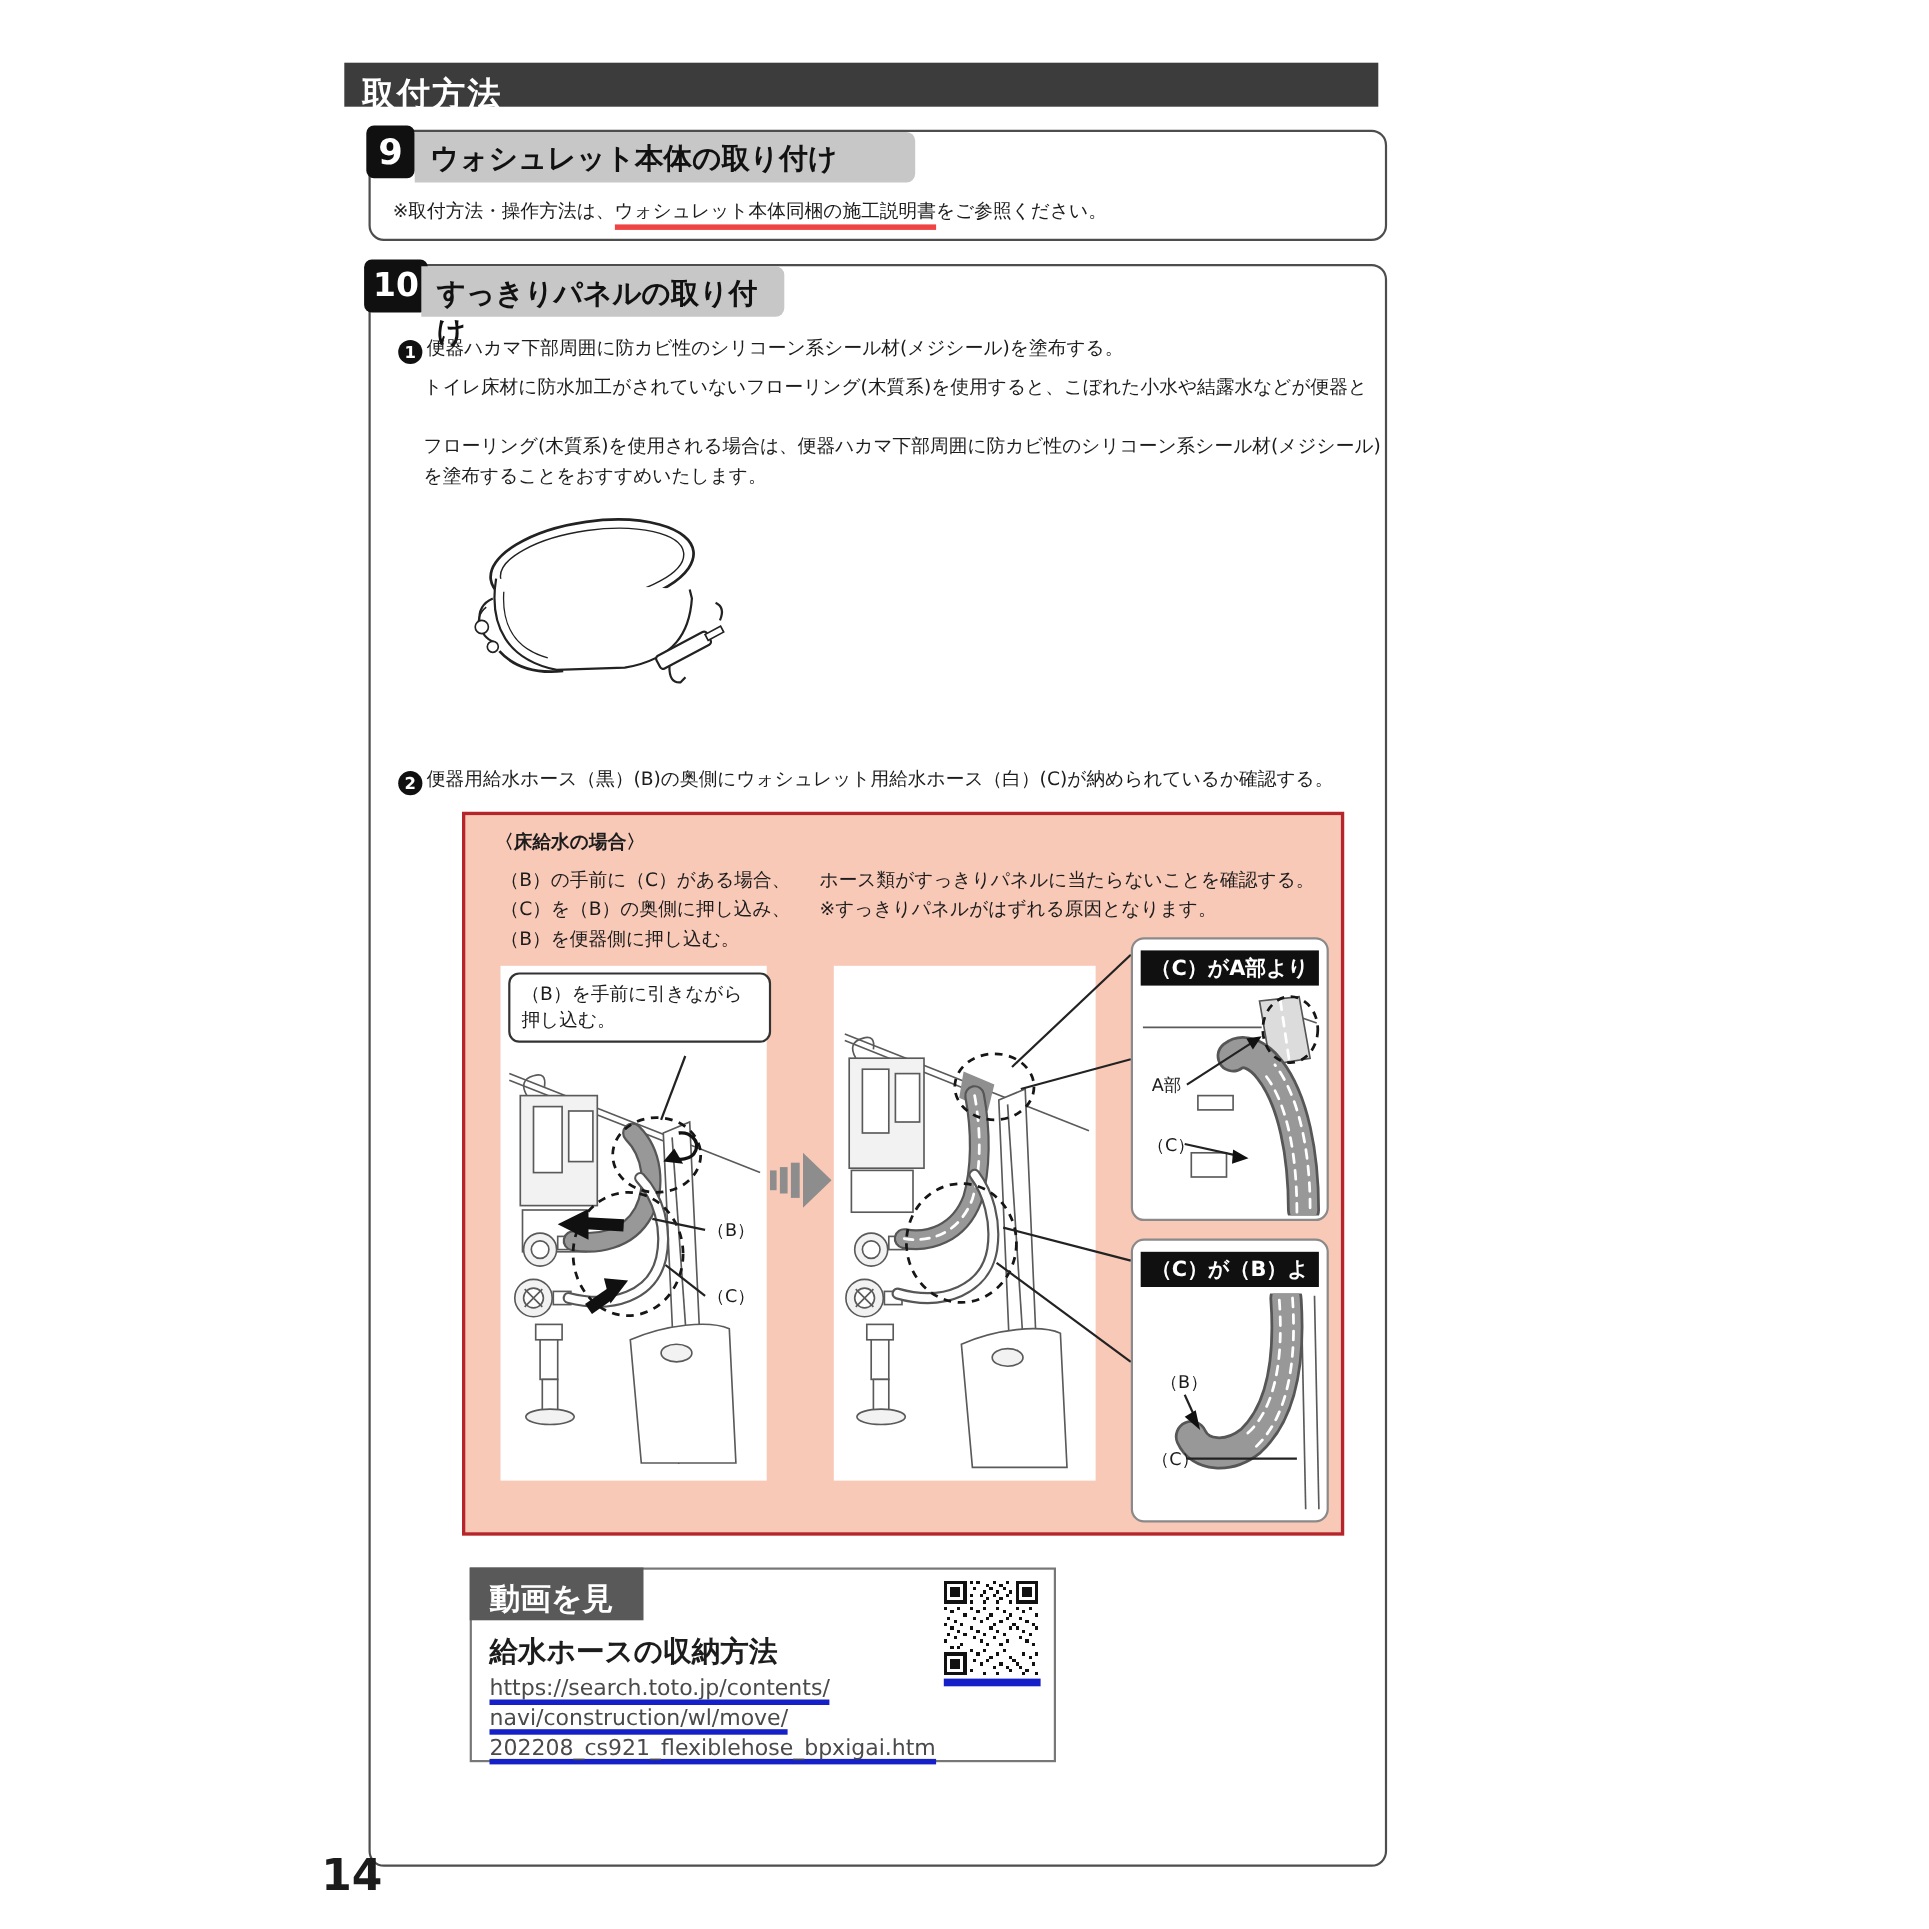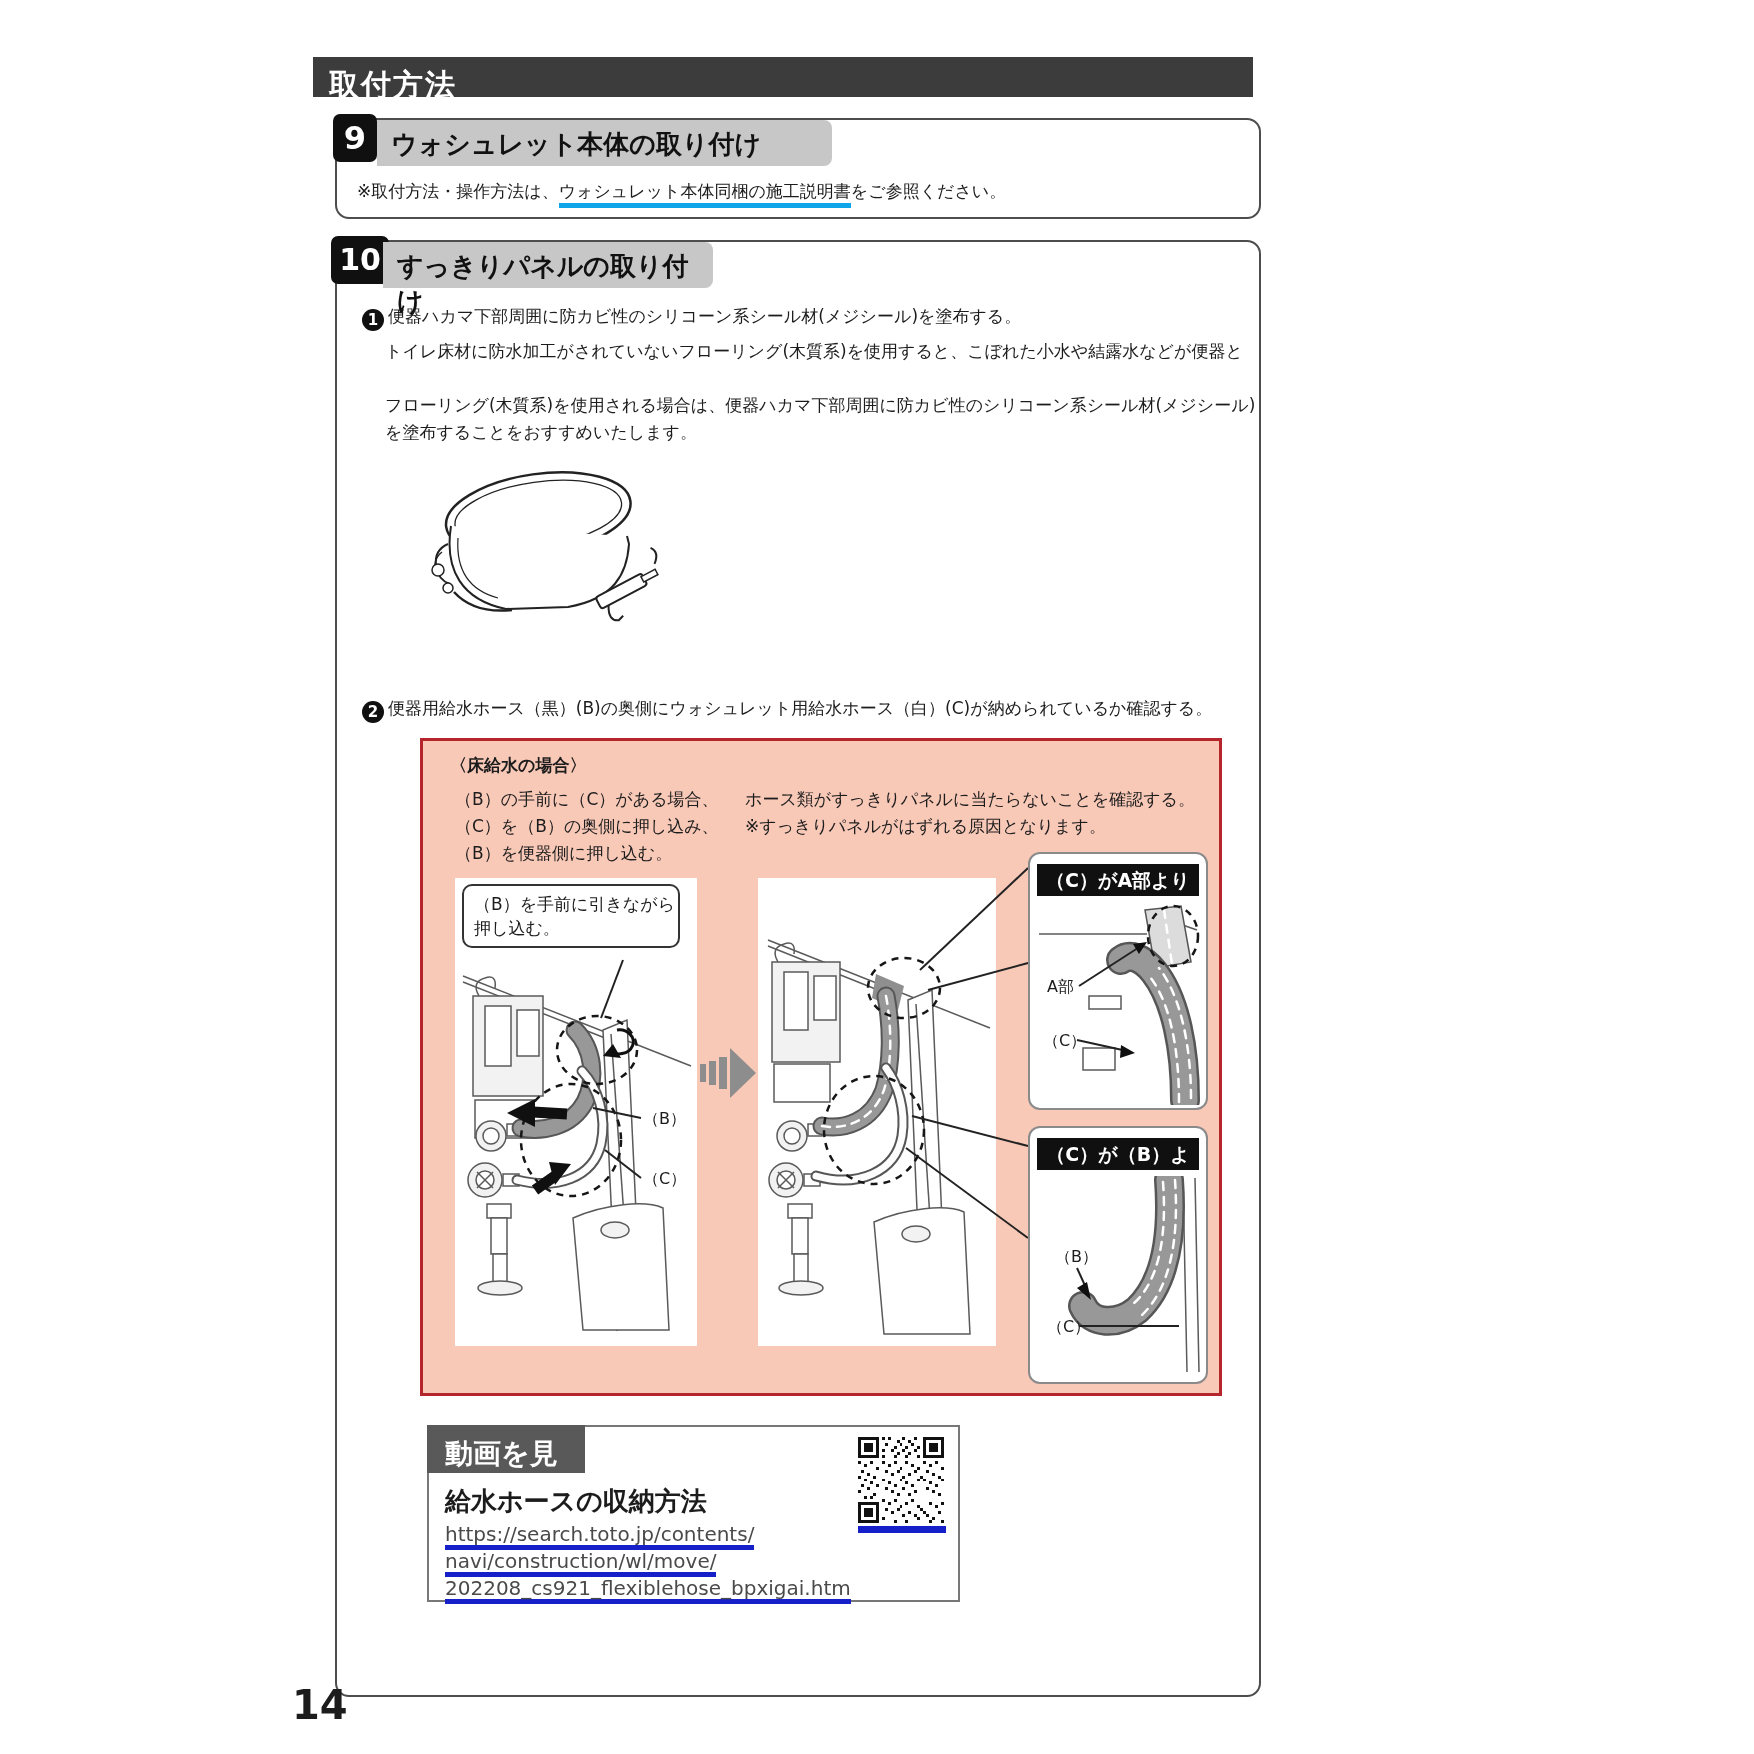--- a/index.html
+++ b/index.html
@@ -14,21 +14,21 @@
 
   
   .secbox{border:2px solid #4d4d4d;border-radius:14px;background:#ffffff;}
   .badge{background:#101010;border-radius:7px;color:#ffffff;font-weight:bold;text-align:center;}
   .graystrip{background:#c7c7c7;border-radius:0 8px 8px 0;}
   .striptext{position:absolute;left:14px;top:7px;font-size:26px;font-weight:bold;color:#111111;}
 
   .bodytext{font-size:17px;color:#1c1c1c;}
   .stepmark{display:inline-block;width:22px;height:22px;border-radius:50%;background:#101010;color:#ffffff;
             font-size:15px;font-weight:bold;text-align:center;line-height:22px;vertical-align:-3px;margin-right:4px;}
-  .bluelink{border-bottom:5px solid #0ea5e9;padding-bottom:1px;display:inline-block;line-height:1.15;}
+  .bluelink{border-bottom:5px solid #ef4444;padding-bottom:1px;display:inline-block;line-height:1.15;}
 
   
   .pinkbox{left:420px;top:738px;width:802px;height:658px;background:#f9c9b8;border:3px solid #b5252c;box-sizing:border-box;}
   .whitepanel{background:#ffffff;}
   .detailpanel{background:#ffffff;border:2px solid #8a8a8a;border-radius:12px;box-sizing:border-box;}
   .blackhdr{background:#101010;color:#ffffff;font-size:19px;font-weight:bold;text-align:center;line-height:32px;}
 
   .callout{background:#ffffff;border:2px solid #333333;border-radius:10px;box-sizing:border-box;padding:6px 10px;
            font-size:17px;line-height:24px;}
 
@@ -167,21 +167,21 @@
 
       <line class="leader" x1="168" y1="82" x2="146" y2="140"></line>
 
       <line class="leader" x1="138" y1="230" x2="186" y2="240"></line>
       <text class="svgtxt" x="188" y="246">（B）</text>
       <line class="leader" x1="150" y1="272" x2="186" y2="300"></line>
       <text class="svgtxt" x="188" y="306">（C）</text>
     </svg>
   </div>
 
-  <div class="abs callout nowrap" style="left:462px;top:884px;width:218px;">
+  <div class="abs callout nowrap" style="left:462px;top:884px;width:239px;">
     <div>（B）を手前に引きながら</div>
     <div>押し込む。</div>
   </div>
 
   <svg class="abs" style="left:700px;top:1040px;" width="56" height="66" viewBox="0 0 56 66">
     <rect x="0" y="24" width="6" height="18" fill="#8d8d8d"></rect>
     <rect x="9" y="21" width="7" height="24" fill="#8d8d8d"></rect>
     <rect x="19" y="17" width="8" height="32" fill="#8d8d8d"></rect>
     <polygon points="30,8 56,33 30,58" fill="#8d8d8d"></polygon>
   </svg>

